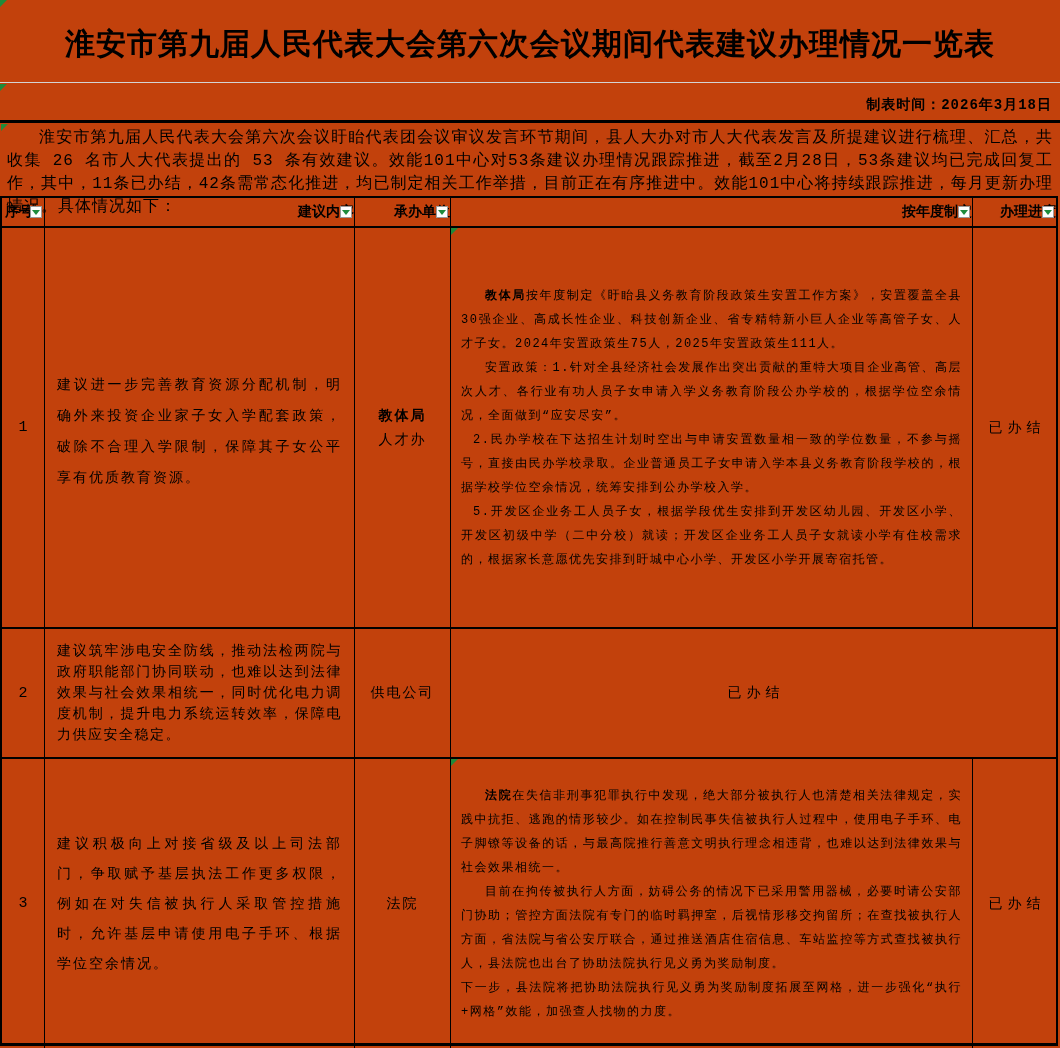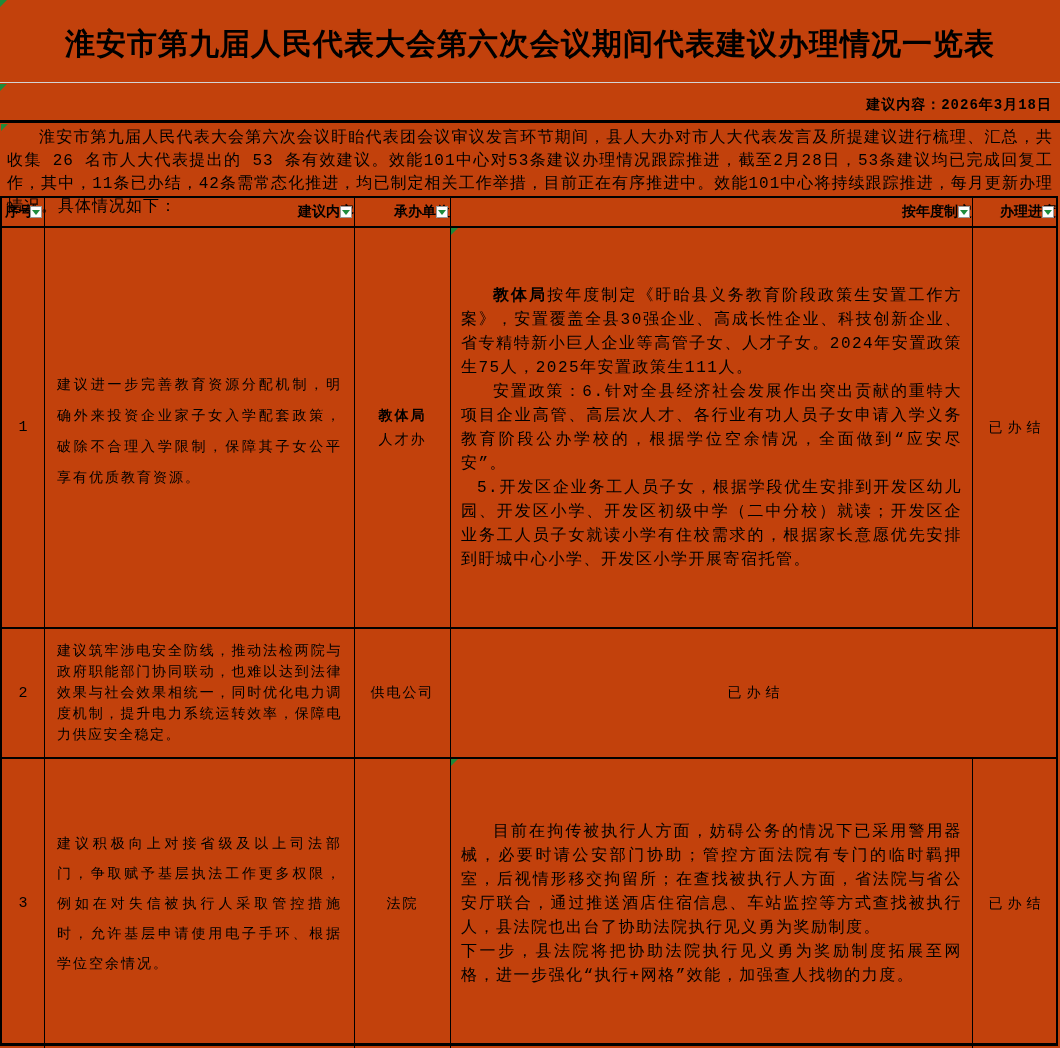--- a/index.html
+++ b/index.html
@@ -59,40 +59,40 @@
   .r2{height:130px;}
   .r3{height:289px;}
   .cell-center{display:flex;align-items:center;justify-content:center;}
   .no-txt{font-size:15px;}
   .sug-box{padding:0 12px;font-size:14px;letter-spacing:2px;text-align:justify;text-justify:inter-ideograph;}
   .r1 .sug-box{line-height:31px;margin-top:8px;}
   .r2 .sug-box{line-height:21px;letter-spacing:1.5px;}
   .r3 .sug-box{line-height:30px;}
   .unit-box{font-size:14px;line-height:24px;text-align:center;letter-spacing:2px;}
   .unit-main{font-weight:bold;}
-  .prog-box{padding:0 10px;font-size:16px;line-height:24px;letter-spacing:1.5px;
+  .prog-box{padding:0 10px;font-size:12px;line-height:24px;letter-spacing:1.5px;
             text-align:justify;text-justify:inter-ideograph;width:100%;box-sizing:border-box;}
   .prog-box p{margin:0;}
   .ind2{text-indent:2em;} .ind1{text-indent:1em;} .ind0{text-indent:0;}
   .lead{font-weight:bold;}
   .stat-txt{font-size:14px;letter-spacing:5px;padding-left:5px;}
 </style>
 </head>
 <body>
 
 <div class="page">
 
   <div class="corner" style="left:0;top:0;"></div>
 
   <div class="doc-title">淮安市第九届人民代表大会第六次会议期间代表建议办理情况一览表</div>
 
   <div class="gridline" style="top:82px;"></div>
   <div class="corner" style="left:0;top:84px;"></div>
 
-  <div class="date-line">建议内容：2026年3月18日</div>
+  <div class="date-line">制表时间：2026年3月18日</div>
 
   <div class="thickline" style="top:120px;"></div>
   <div class="corner" style="left:1px;top:124px;"></div>
 
   <div class="intro">淮安市第九届人民代表大会第六次会议盱眙代表团会议审议发言环节期间，县人大办对市人大代表发言及所提建议进行梳理、汇总，共收集 26 名市人大代表提出的 53 条有效建议。效能101中心对53条建议办理情况跟踪推进，截至2月28日，53条建议均已完成回复工作，其中，11条已办结，42条需常态化推进，均已制定相关工作举措，目前正在有序推进中。效能101中心将持续跟踪推进，每月更新办理情况。具体情况如下：</div>
 
   <div class="tbl">
 
     <div class="trow thead">
       <div class="tcell c-no hcell left">
@@ -137,21 +137,22 @@
       <div class="tcell c-unit cell-center">
         <div class="unit-box">
           <div class="unit-main">教体局</div>
           <div>人才办</div>
         </div>
       </div>
       <div class="tcell c-prog cell-center">
         <div class="corner" style="left:0;top:0;"></div>
         <div class="prog-box">
           <p class="ind2"><b class="lead">教体局</b><span>按年度制定《盱眙县义务教育阶段政策生安置工作方案》，安置覆盖全县30强企业、高成长性企业、科技创新企业、省专精特新小巨人企业等高管子女、人才子女。2024年安置政策生75人，2025年安置政策生111人。</span></p>
-          <p class="ind2">安置政策：6.针对全县经济社会发展作出突出贡献的重特大项目企业高管、高层次人才、各行业有功人员子女申请入学义务教育阶段公办学校的，根据学位空余情况，全面做到“应安尽安”。</p>
+          <p class="ind2">安置政策：1.针对全县经济社会发展作出突出贡献的重特大项目企业高管、高层次人才、各行业有功人员子女申请入学义务教育阶段公办学校的，根据学位空余情况，全面做到“应安尽安”。</p>
+          <p class="ind1">2.民办学校在下达招生计划时空出与申请安置数量相一致的学位数量，不参与摇号，直接由民办学校录取。企业普通员工子女申请入学本县义务教育阶段学校的，根据学校学位空余情况，统筹安排到公办学校入学。</p>
           <p class="ind1">5.开发区企业务工人员子女，根据学段优生安排到开发区幼儿园、开发区小学、开发区初级中学（二中分校）就读；开发区企业务工人员子女就读小学有住校需求的，根据家长意愿优先安排到盱城中心小学、开发区小学开展寄宿托管。</p>
         </div>
       </div>
       <div class="tcell c-stat cell-center">
         <span class="stat-txt">已办结</span>
       </div>
     </div>
 
     <div class="trow r2">
       <div class="tcell c-no cell-center">
@@ -178,20 +179,21 @@
         <div class="sug-box">建议积极向上对接省级及以上司法部门，争取赋予基层执法工作更多权限，例如在对失信被执行人采取管控措施时，允许基层申请使用电子手环、根据学位空余情况。</div>
       </div>
       <div class="tcell c-unit cell-center">
         <div class="unit-box">
           <div>法院</div>
         </div>
       </div>
       <div class="tcell c-prog cell-center">
         <div class="corner" style="left:0;top:0;"></div>
         <div class="prog-box">
+          <p class="ind2"><b class="lead">法院</b><span>在失信非刑事犯罪执行中发现，绝大部分被执行人也清楚相关法律规定，实践中抗拒、逃跑的情形较少。如在控制民事失信被执行人过程中，使用电子手环、电子脚镣等设备的话，与最高院推行善意文明执行理念相违背，也难以达到法律效果与社会效果相统一。</span></p>
           <p class="ind2">目前在拘传被执行人方面，妨碍公务的情况下已采用警用器械，必要时请公安部门协助；管控方面法院有专门的临时羁押室，后视情形移交拘留所；在查找被执行人方面，省法院与省公安厅联合，通过推送酒店住宿信息、车站监控等方式查找被执行人，县法院也出台了协助法院执行见义勇为奖励制度。</p>
           <p class="ind0">下一步，县法院将把协助法院执行见义勇为奖励制度拓展至网格，进一步强化“执行+网格”效能，加强查人找物的力度。</p>
         </div>
       </div>
       <div class="tcell c-stat cell-center">
         <span class="stat-txt">已办结</span>
       </div>
     </div>
 
   </div>

